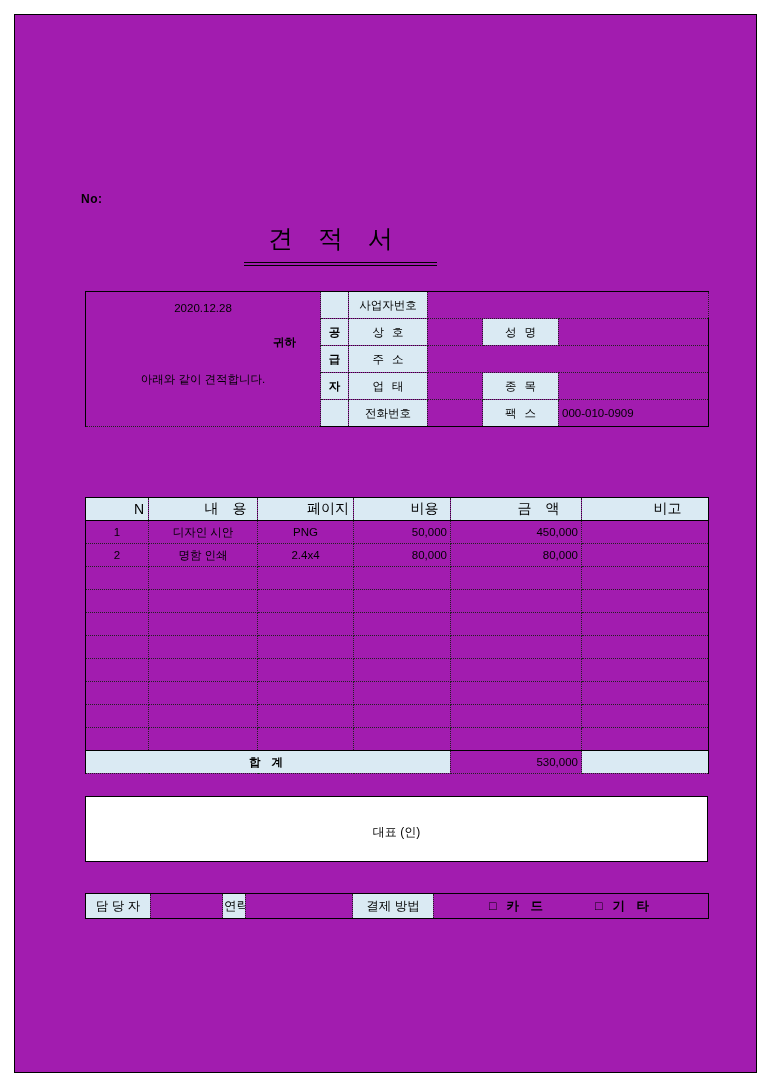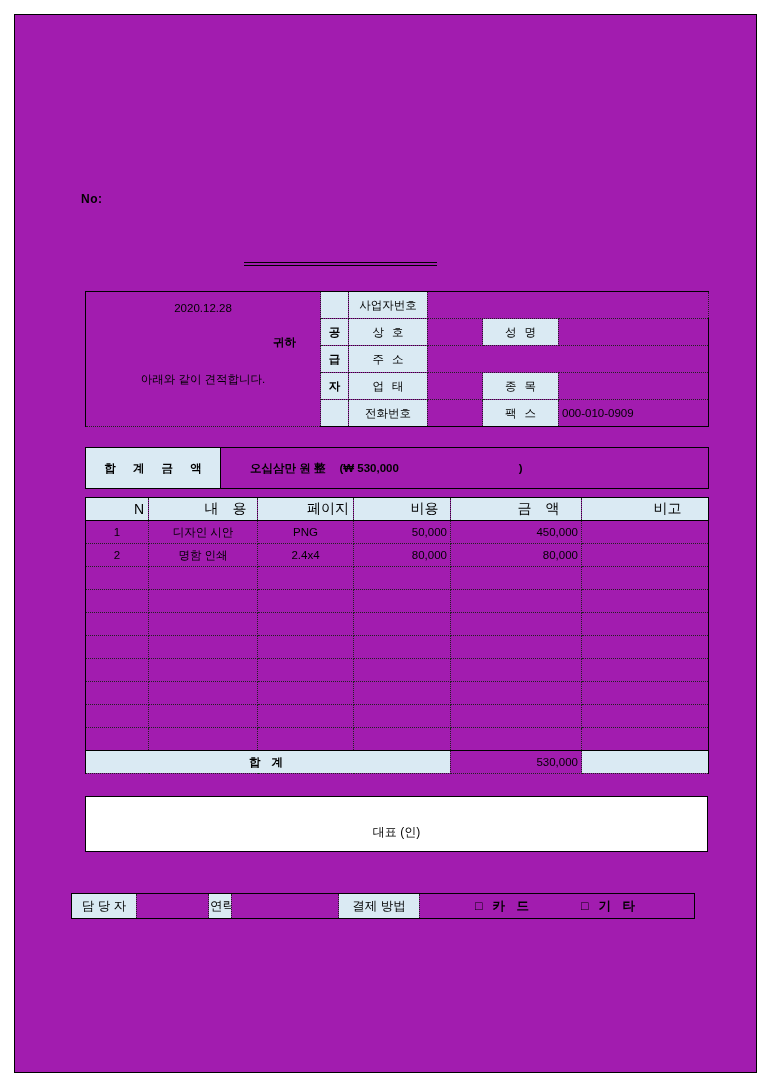--- a/index.html
+++ b/index.html
@@ -111,49 +111,50 @@
   #notes-header {
     position:absolute; left:70px; top:757px; width:623px; height:22px;
     background:#daeaf3;
     border-left:1px solid #000; border-right:1px solid #000;
     border-top:1px solid #000; border-bottom:1px solid #000;
     text-align:center; font-weight:bold; font-size:13px;
     letter-spacing:11px; text-indent:11px;
     line-height:21px;
   }
   #notes-body {
-    position:absolute; left:70px; top:781px; width:623px; height:56px;
+    position:absolute; left:70px; top:781px; width:623px; height:66px;
     border:1px solid #000;
     background:#fff;
   }
   #notes-body .rep {
     text-align:center; font-size:12px; margin-top:27px;
   }
 
   
-  #footer-table { left:56px; top:878px; width:623px; }
+  #footer-table { left:70px; top:878px; width:623px; }
   #footer-table td {
     height:25px;
     border:1px dotted #222;
     font-size:12.5px;
   }
   .f-label { background:#daeaf3; text-align:center; font-weight:normal; }
   .f-narrow { font-size:11px; line-height:11px; white-space:normal; word-break:break-all; padding:0 1px !important; }
   .pay-opts { text-align:center; font-size:13px; }
   .pay-opts .opt { letter-spacing:4px;font-weight:bold; }
   .pay-opts .opt + .opt { margin-left:48px; }
   .pay-opts .box { margin-right:6px; }
 </style>
 </head>
 <body>
 
 <div class="page">
 
   <div class="no-label">No:</div>
 
+  <div class="title">견 적 서</div>
   <div class="title-rule"></div>
 
   <table class="tbl" id="header-table">
     <colgroup>
       <col style="width:235px">
         <col style="width:28px">
         <col style="width:79px">
       <col style="width:55px">
         <col style="width:76px">
         <col style="width:150px">
@@ -191,34 +192,20 @@
       <tr>
         <td class="fill solid-b"></td>
         <td class="fill ctr solid-b">전화번호</td>
         <td class="solid-b"></td>
         <td class="fill ctr sp1 solid-b">팩   스</td>
         <td class="lft solid-r solid-b">000-010-0909</td>
       </tr>
     </tbody>
   </table>
 
-  <table class="tbl" id="sum-table">
-    <colgroup>
-        <col style="width:135px">
-        <col style="width:488px">
-      </colgroup>
-    <tbody>
-      <tr>
-        <td class="fill sum-label">합 계 금 액</td>
-        <td class="sum-value">
-          <span class="amt-words">오십삼만 원 整</span><span class="amt-paren">(₩ 530,000</span><span class="amt-close">)</span>
-        </td>
-      </tr>
-    </tbody>
-  </table>
 
   <table class="tbl" id="items-table">
     <colgroup>
       <col style="width:63px">
         <col style="width:109px">
         <col style="width:96px">
       <col style="width:97px">
         <col style="width:131px">
         <col style="width:127px">
     </colgroup>

